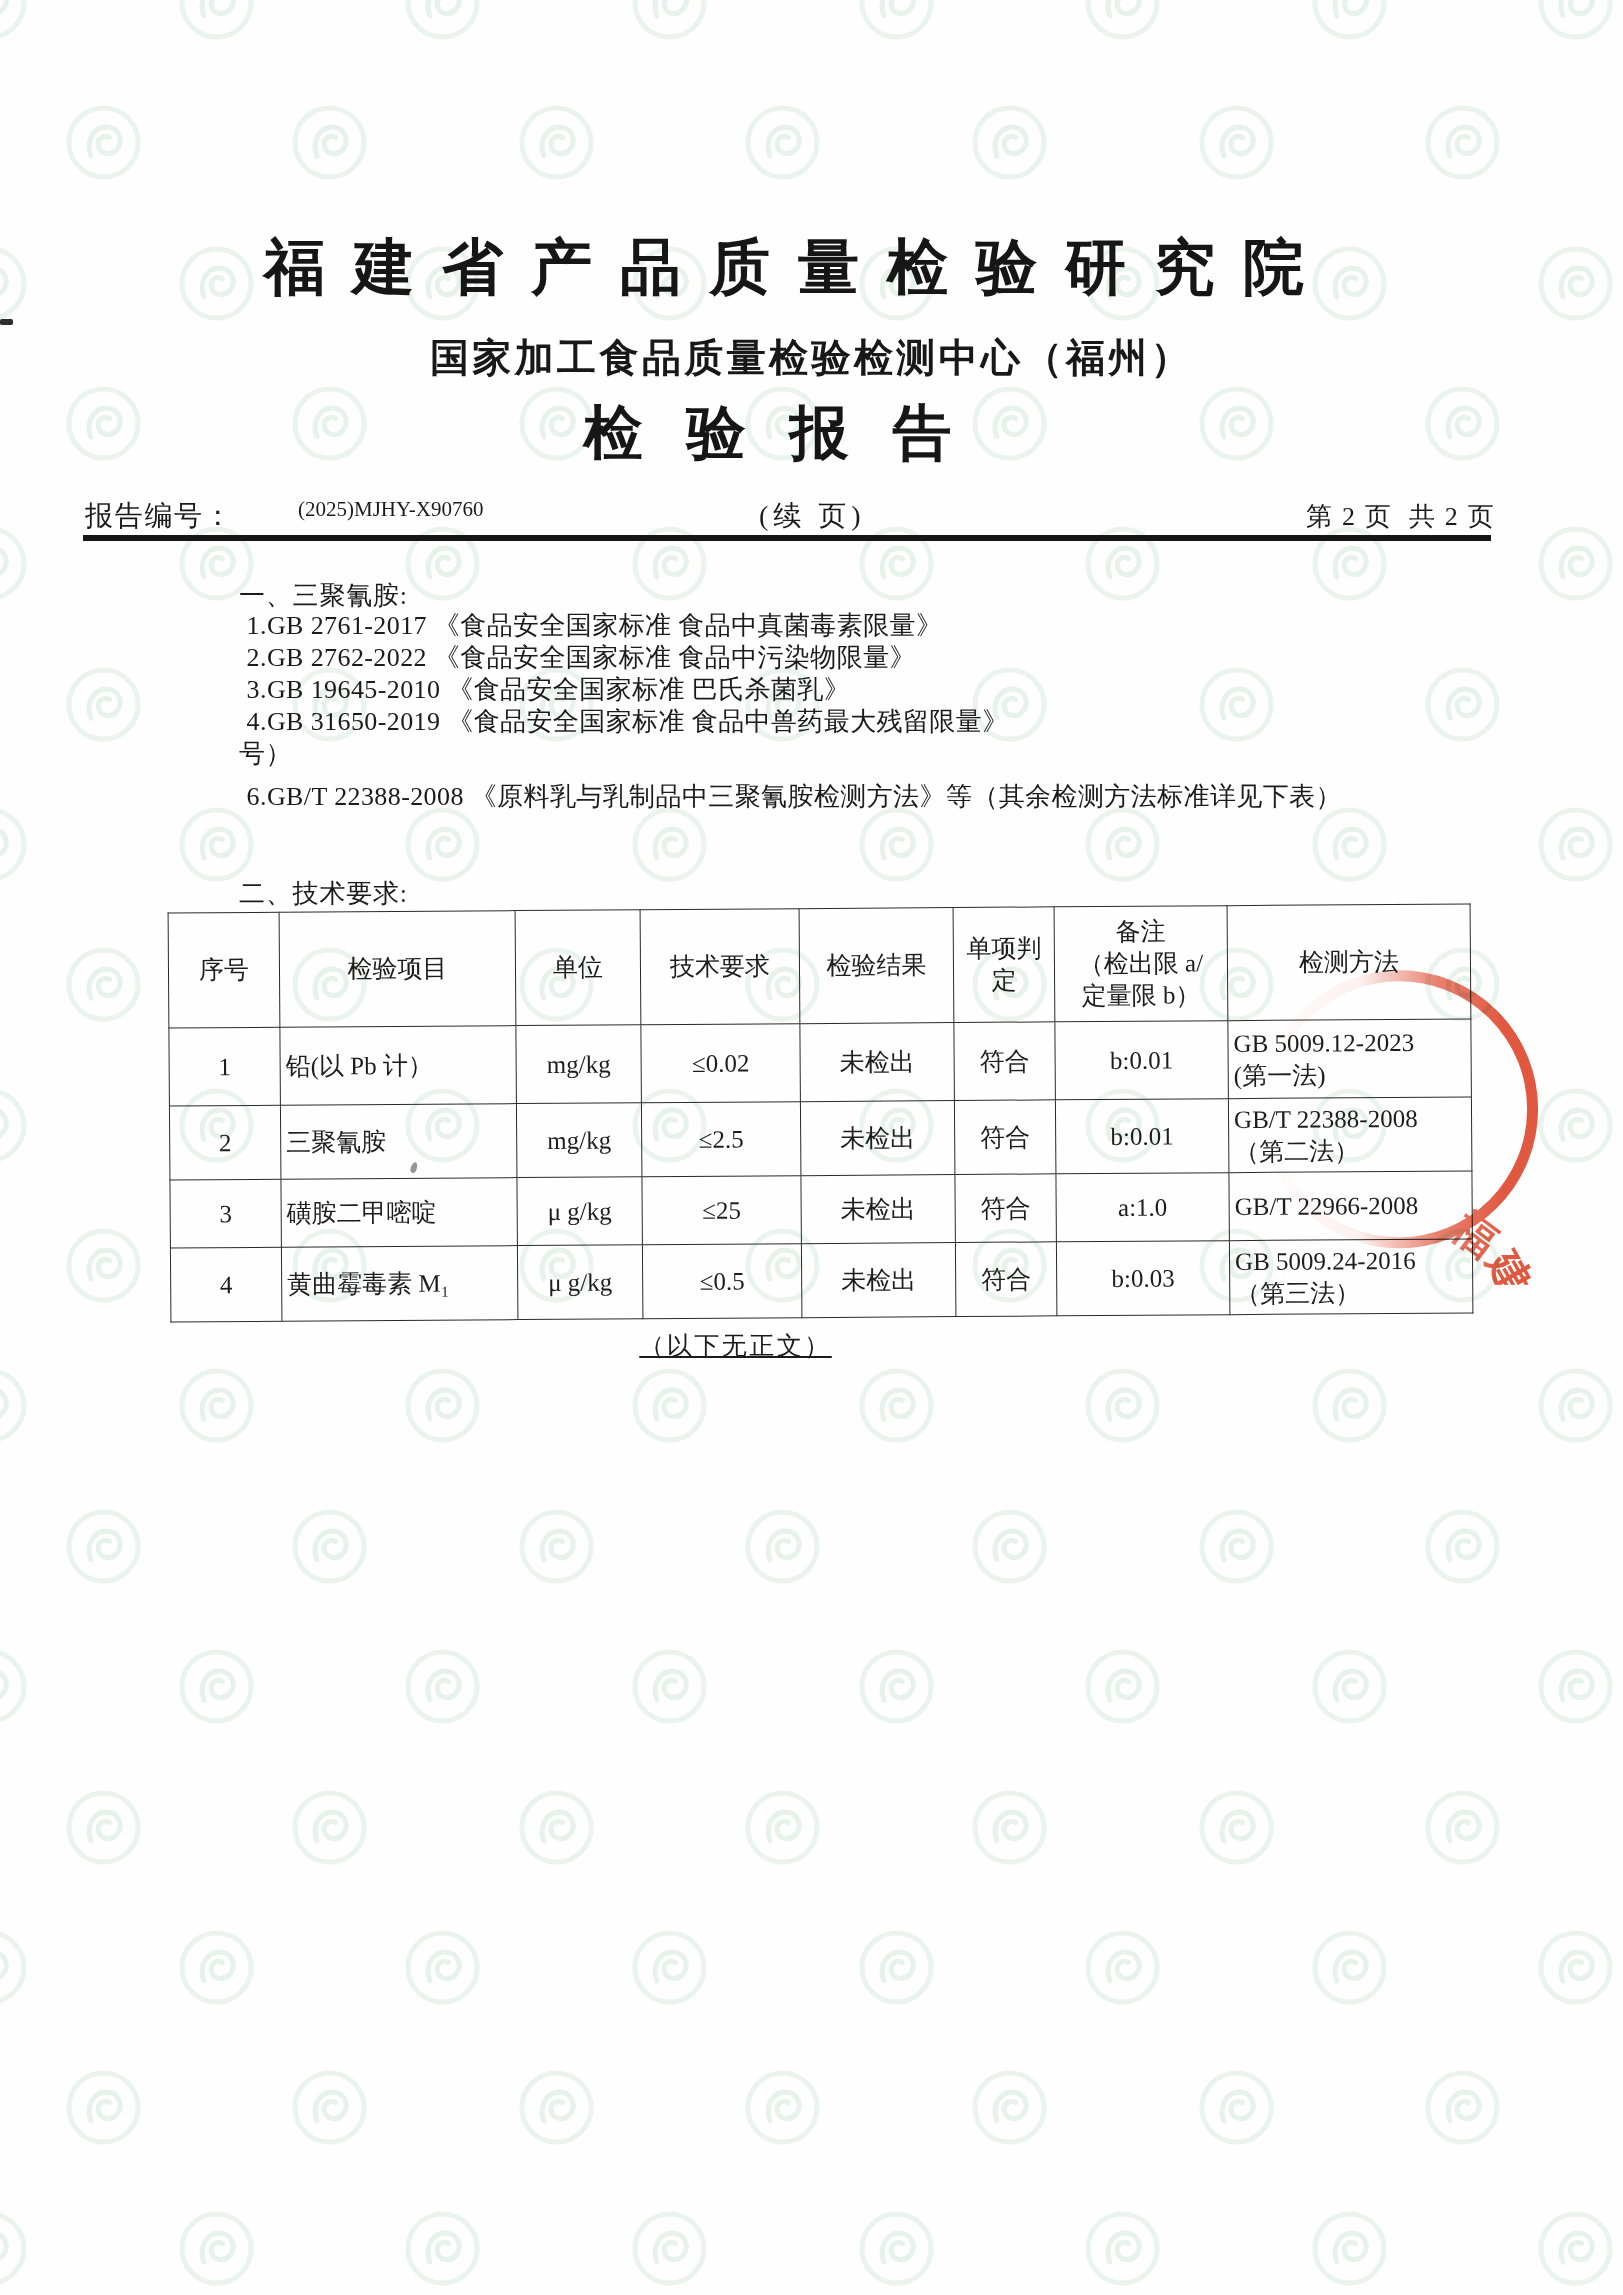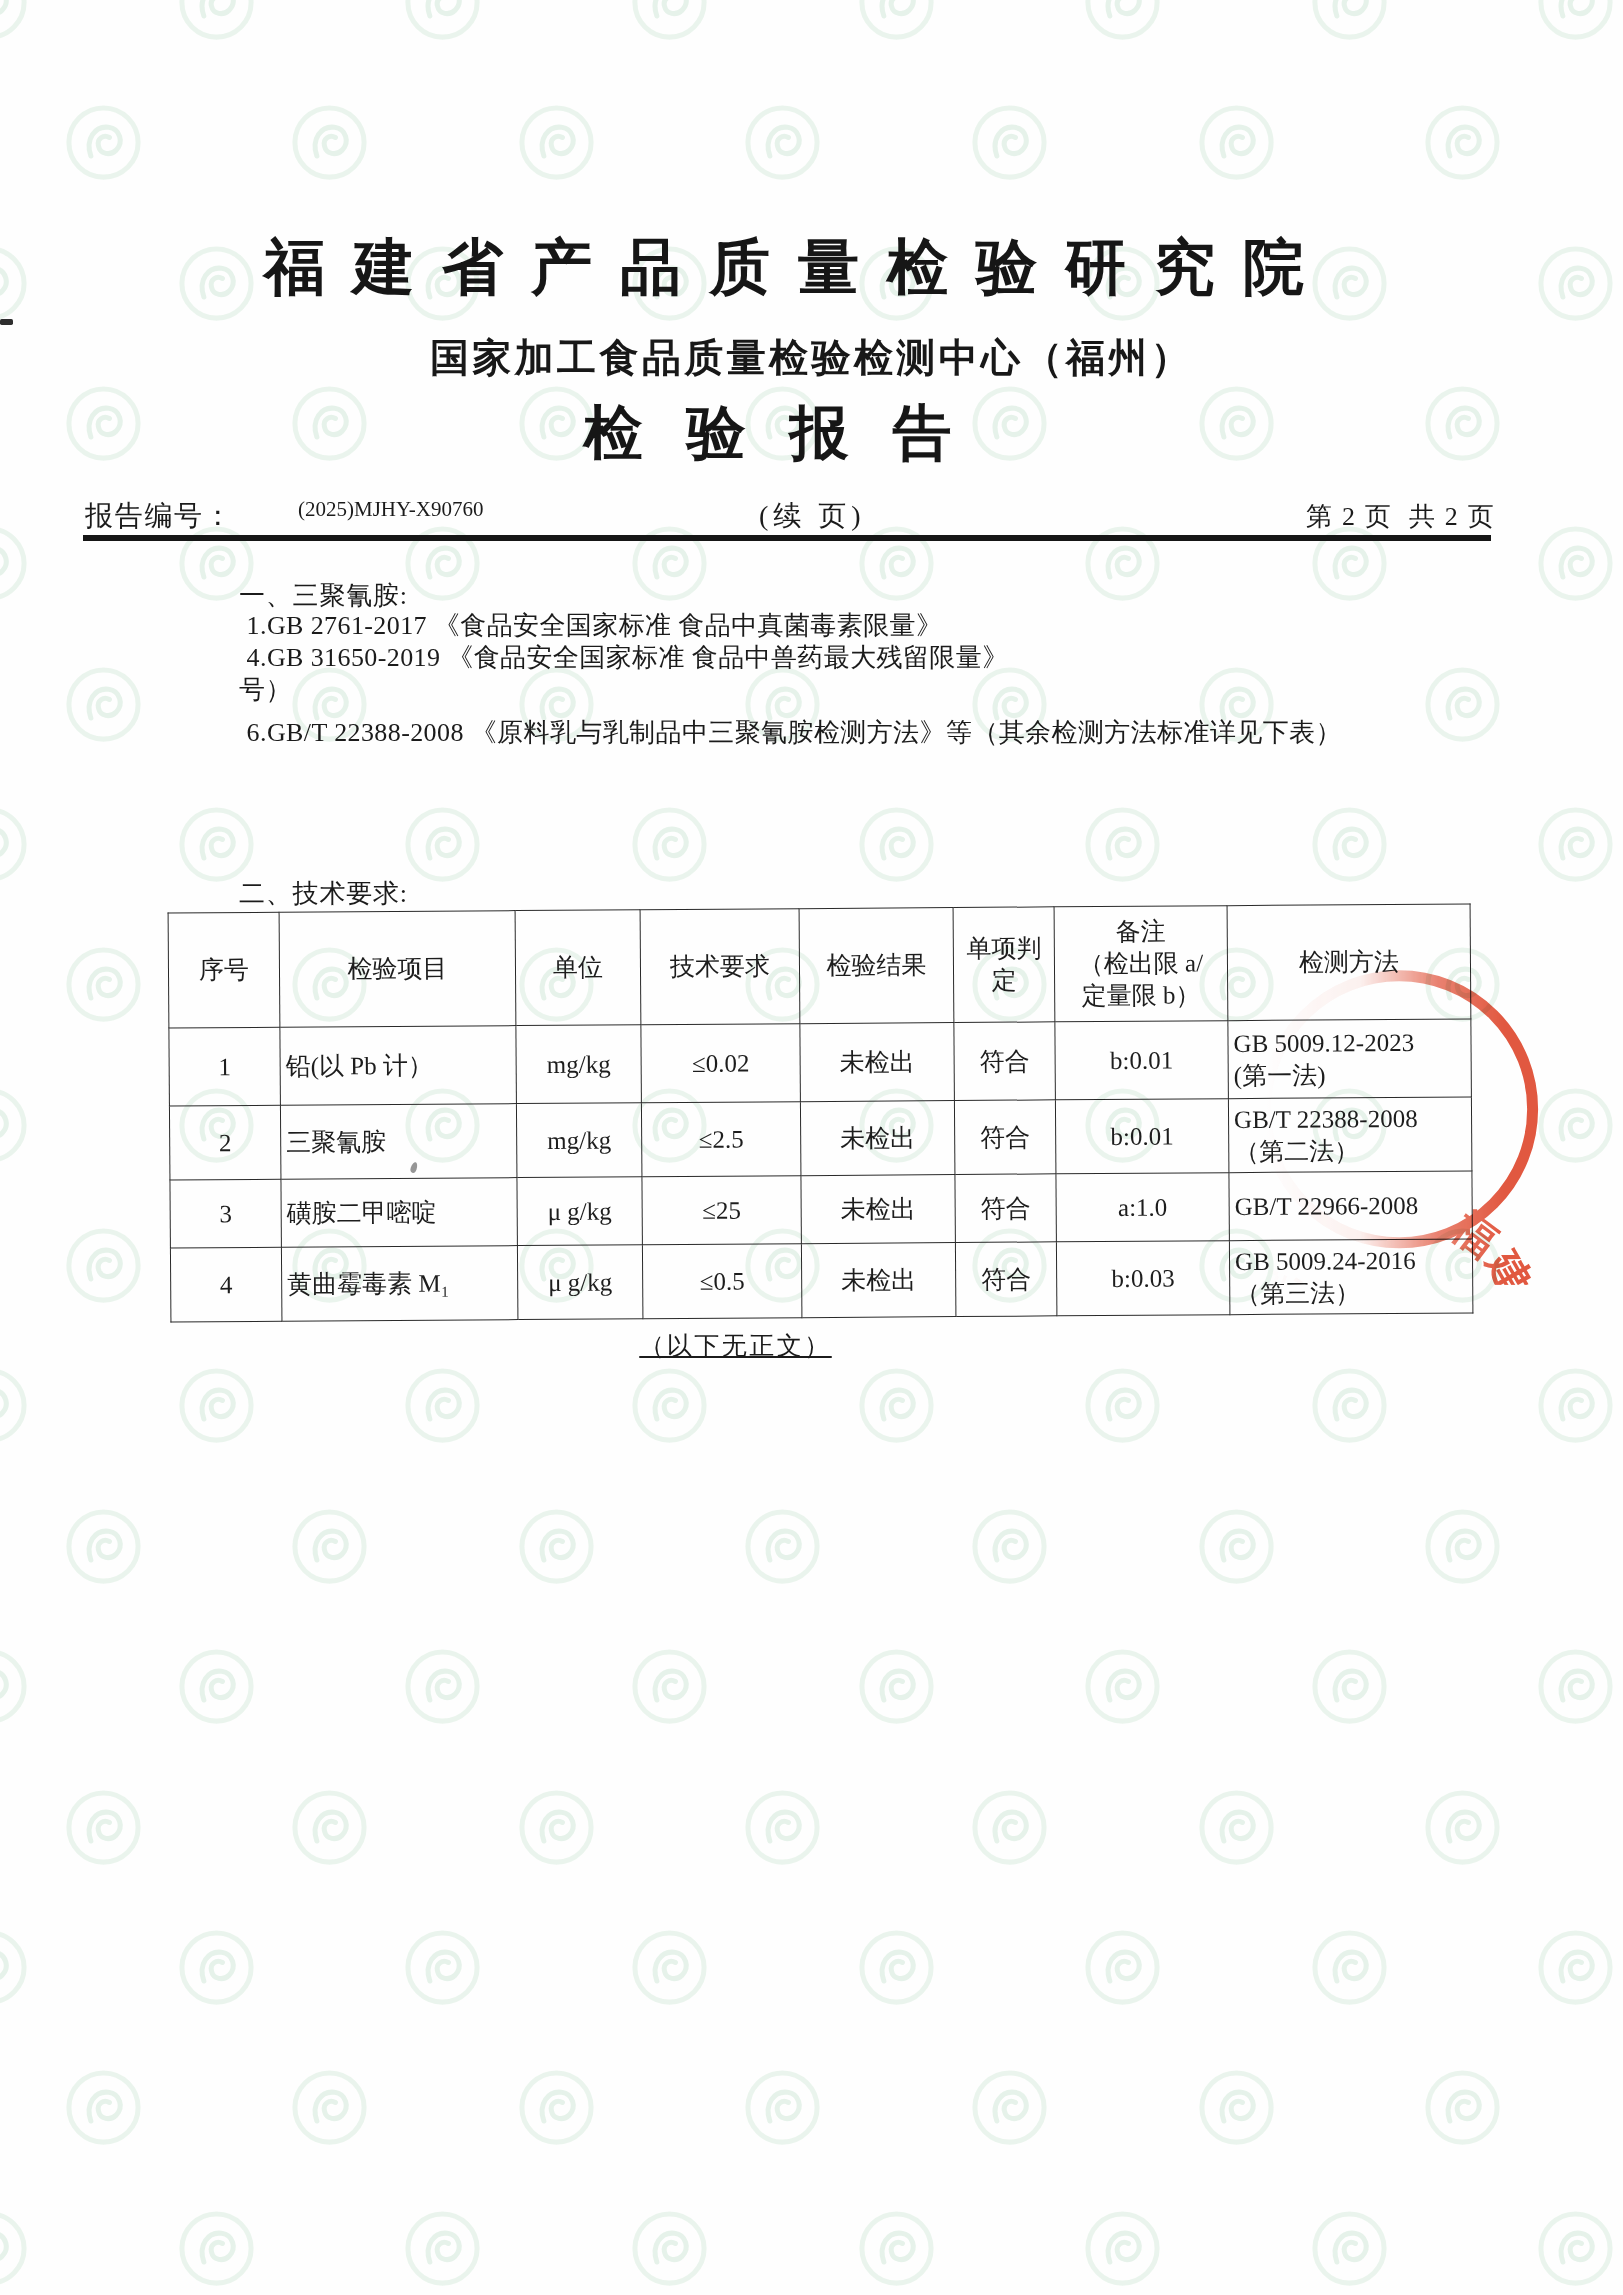--- a/index.html
+++ b/index.html
@@ -577,20 +577,22 @@
       <span class="m-cont">(续 页)</span>
       <span class="m-page">第 2 页  共 2 页</span>
     </div>
 
     <div class="rule"></div>
 
     <div class="basis-title">一、三聚氰胺:</div>
 
     <div id="basis-lines">
         <div class="basis-line indent">1.GB 2761-2017 《食品安全国家标准 食品中真菌毒素限量》</div>
+        <div class="basis-line indent">2.GB 2762-2022 《食品安全国家标准 食品中污染物限量》</div>
+        <div class="basis-line indent">3.GB 19645-2010 《食品安全国家标准 巴氏杀菌乳》</div>
         <div class="basis-line indent">4.GB 31650-2019 《食品安全国家标准 食品中兽药最大残留限量》</div>
         <div class="basis-line">号）</div>
         <div class="basis-line indent gap">6.GB/T 22388-2008 《原料乳与乳制品中三聚氰胺检测方法》等（其余检测方法标准详见下表）</div>
       </div>
 
     <div class="results-title">二、技术要求:</div>
 
     <table class="results" id="results-table">
         <colgroup>
           <col style="width: 111px;">

